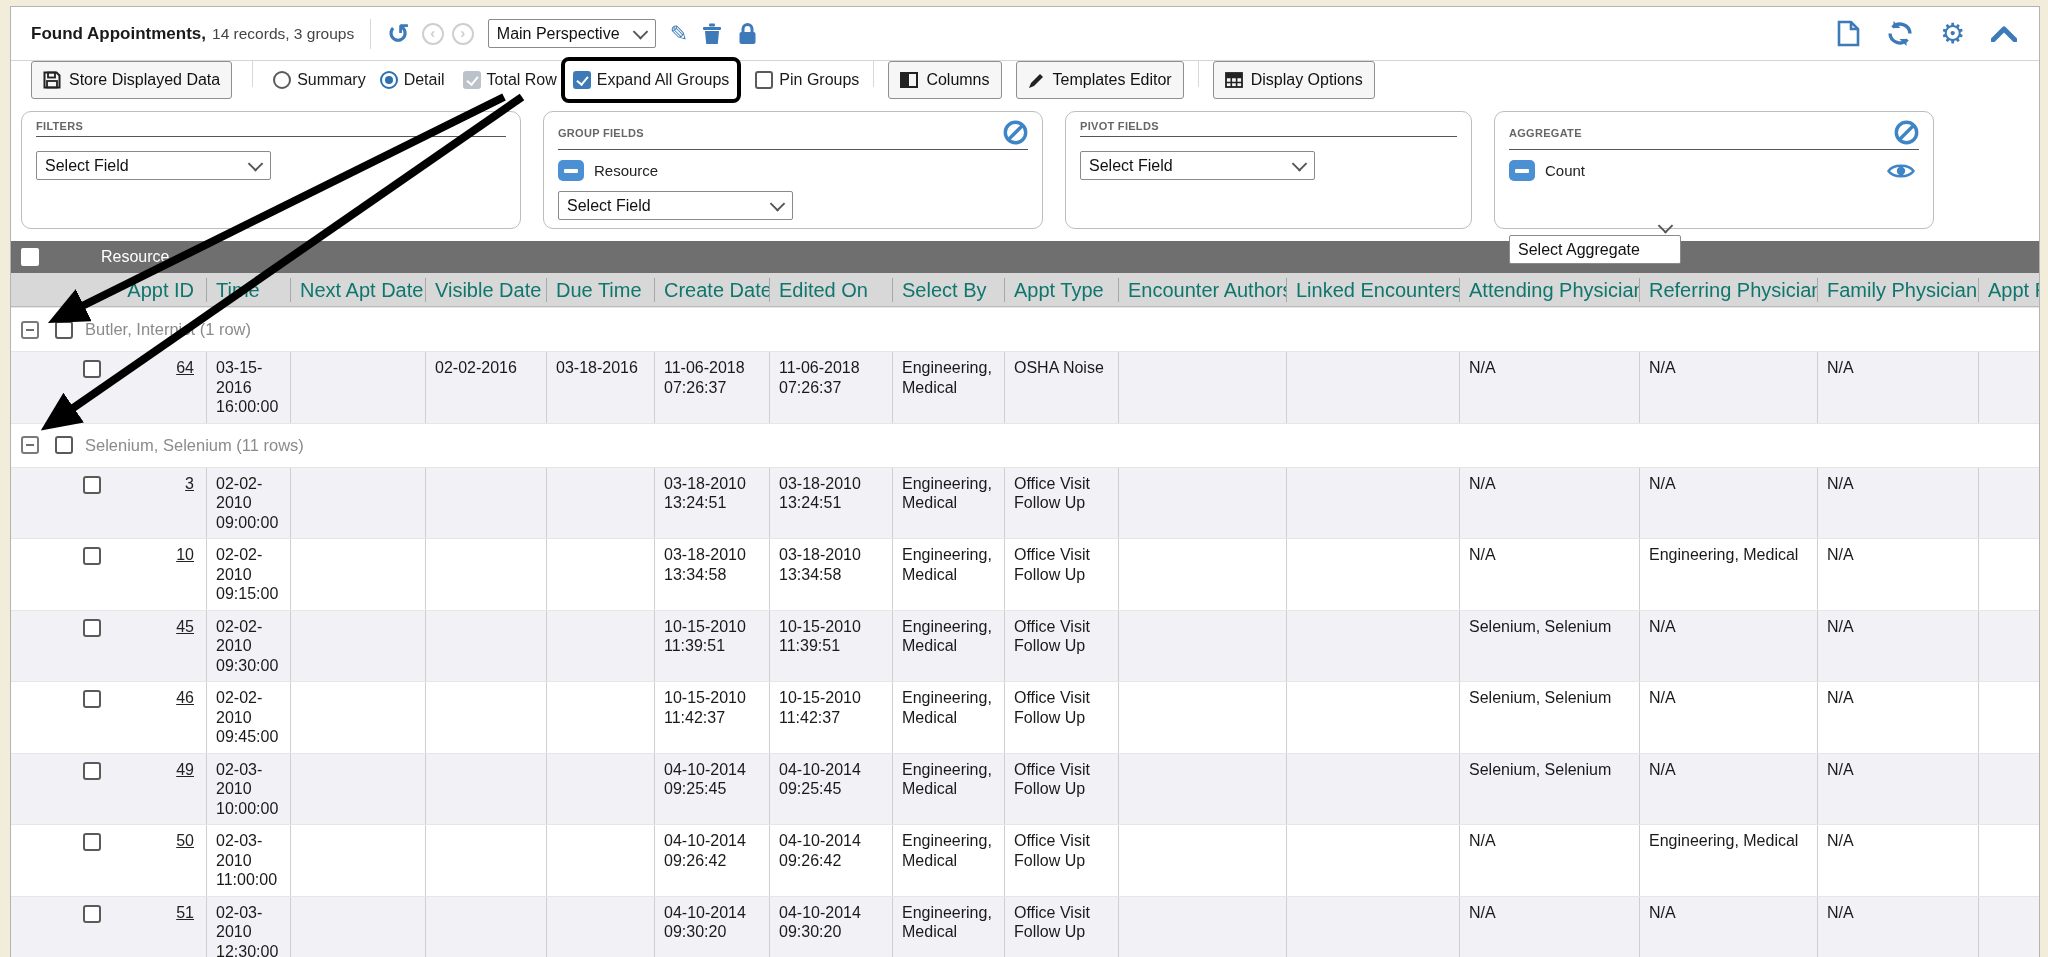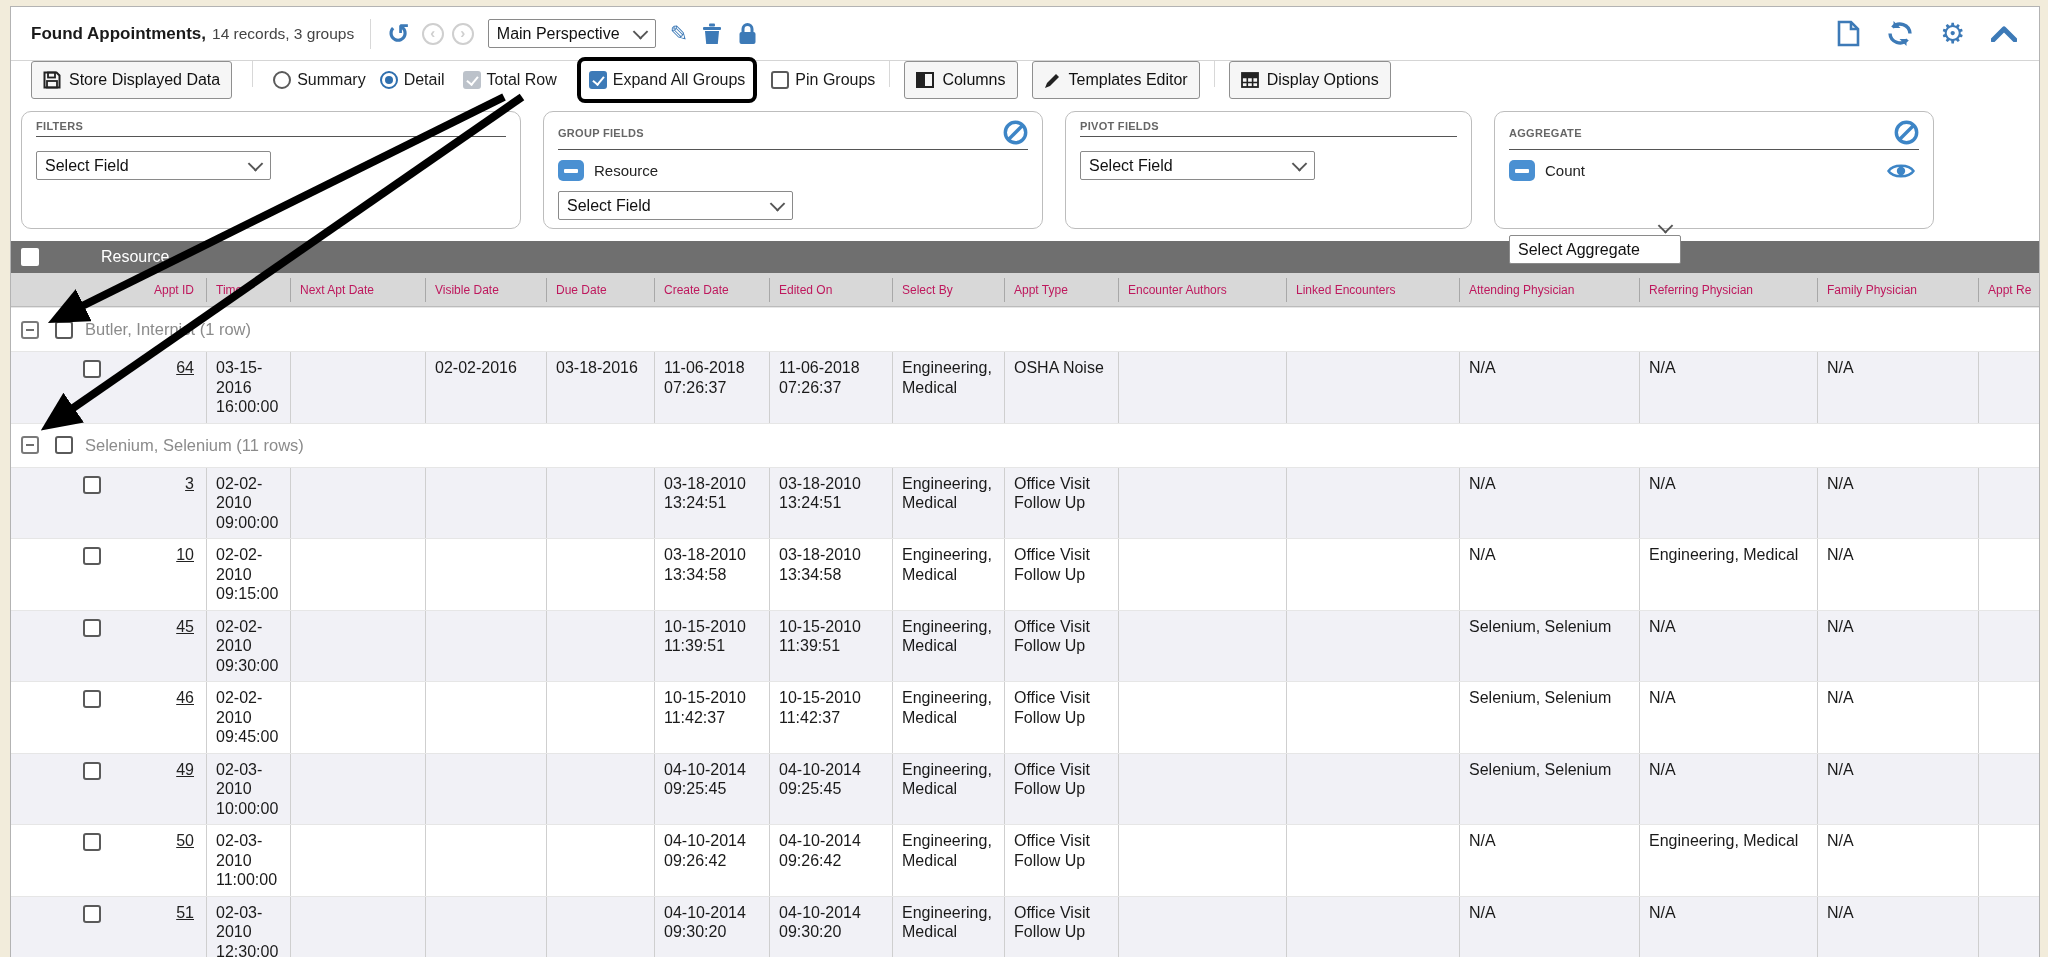--- a/index.html
+++ b/index.html
@@ -68,21 +68,21 @@
   .p-sm-select select { width:235px; }
   .agg-select select { width:172px;margin-top:44px; }
   .ban { margin-left:auto; }
 
   
   .grid { width:2030px; margin-top:10px; }
   .groupbar { height:32px; background:#6f6f6f; display:flex; align-items:center; }
   .groupbar .wcb { width:18px; height:18px; background:#fff; border-radius:2px; margin-left:10px; flex:0 0 auto; }
   .groupbar-label { color:#fff; font-size:16px; margin-left:62px; }
   .hrow { display:flex; background:#d8d8d8; height:34px; align-items:center; border-bottom:1px solid #bbb; }
-  .hcell { font-size:12px; color:#be185d; padding:0 8px 0 9px; border-left:1px solid #a8a8a8; height:24px;
+  .hcell { font-size:20px; color:#0f766e; padding:0 8px 0 9px; border-left:1px solid #a8a8a8; height:24px;
            line-height:24px; white-space:nowrap; overflow:hidden; flex:0 0 auto; }
   .hcell.first { border-left:none; text-align:right; padding-right:12px; }
   .grow { display:flex; align-items:center; min-height:44px; border-top:1px solid #e6e6e6; background:#fff; }
   .grow .cb { margin-left:10px; }
   .grow .cb + .cb { margin-left:16px; }
   .group-label { font-size:16.5px; color:#8b8b8b; margin-left:12px; }
   .trow { display:flex; min-height:66px; border-top:1px solid #e6e6e6; background:#fff; }
   .trow.alt { background:#f1f1f6; }
   .tcell { flex:0 0 auto; padding:6px 8px 6px 9px; border-left:1px solid #cfcfcf; font-size:16px;
            line-height:1.22; overflow:hidden; color:#1a1a1a; }
@@ -153,21 +153,21 @@
         <span>Summary</span>
       </label>
       <label class="opt" style="margin-left:14px">
         <span class="radio sel"></span>
         <span>Detail</span>
       </label>
       <label class="opt" style="margin-left:18px">
         <span class="cb gray"></span>
         <span>Total Row</span>
       </label>
-      <span class="hl-box" style="margin-left:20px">
+      <span class="hl-box" style="margin-left:4px">
         <span class="cb blue"></span>
         <span class="opt">Expand All Groups</span>
       </span>
       <label class="opt" style="margin-left:14px">
         <span class="cb"></span>
         <span>Pin Groups</span>
       </label>
       <span class="vsep2"></span>
       <button class="btn">
         <svg width="18" height="16" viewBox="0 0 18 16">
@@ -254,21 +254,21 @@
     <div class="grid">
       <div class="groupbar">
         <span class="wcb"></span>
         <span class="groupbar-label">Resource</span>
       </div>
       <div class="hrow">
           <div class="hcell first" style="width: 195px;">Appt ID</div>
           <div class="hcell" style="width: 84px;">Time</div>
           <div class="hcell" style="width: 135px;">Next Apt Date</div>
           <div class="hcell" style="width: 121px;">Visible Date</div>
-          <div class="hcell" style="width: 108px;">Due Date</div>
+          <div class="hcell" style="width: 108px;">Due Time</div>
           <div class="hcell" style="width: 115px;">Create Date</div>
           <div class="hcell" style="width: 123px;">Edited On</div>
           <div class="hcell" style="width: 112px;">Select By</div>
           <div class="hcell" style="width: 114px;">Appt Type</div>
           <div class="hcell" style="width: 168px;">Encounter Authors</div>
           <div class="hcell" style="width: 173px;">Linked Encounters</div>
           <div class="hcell" style="width: 180px;">Attending Physician</div>
           <div class="hcell" style="width: 178px;">Referring Physician</div>
           <div class="hcell" style="width: 161px;">Family Physician</div>
           <div class="hcell" style="width: 70px;">Appt Re</div>

